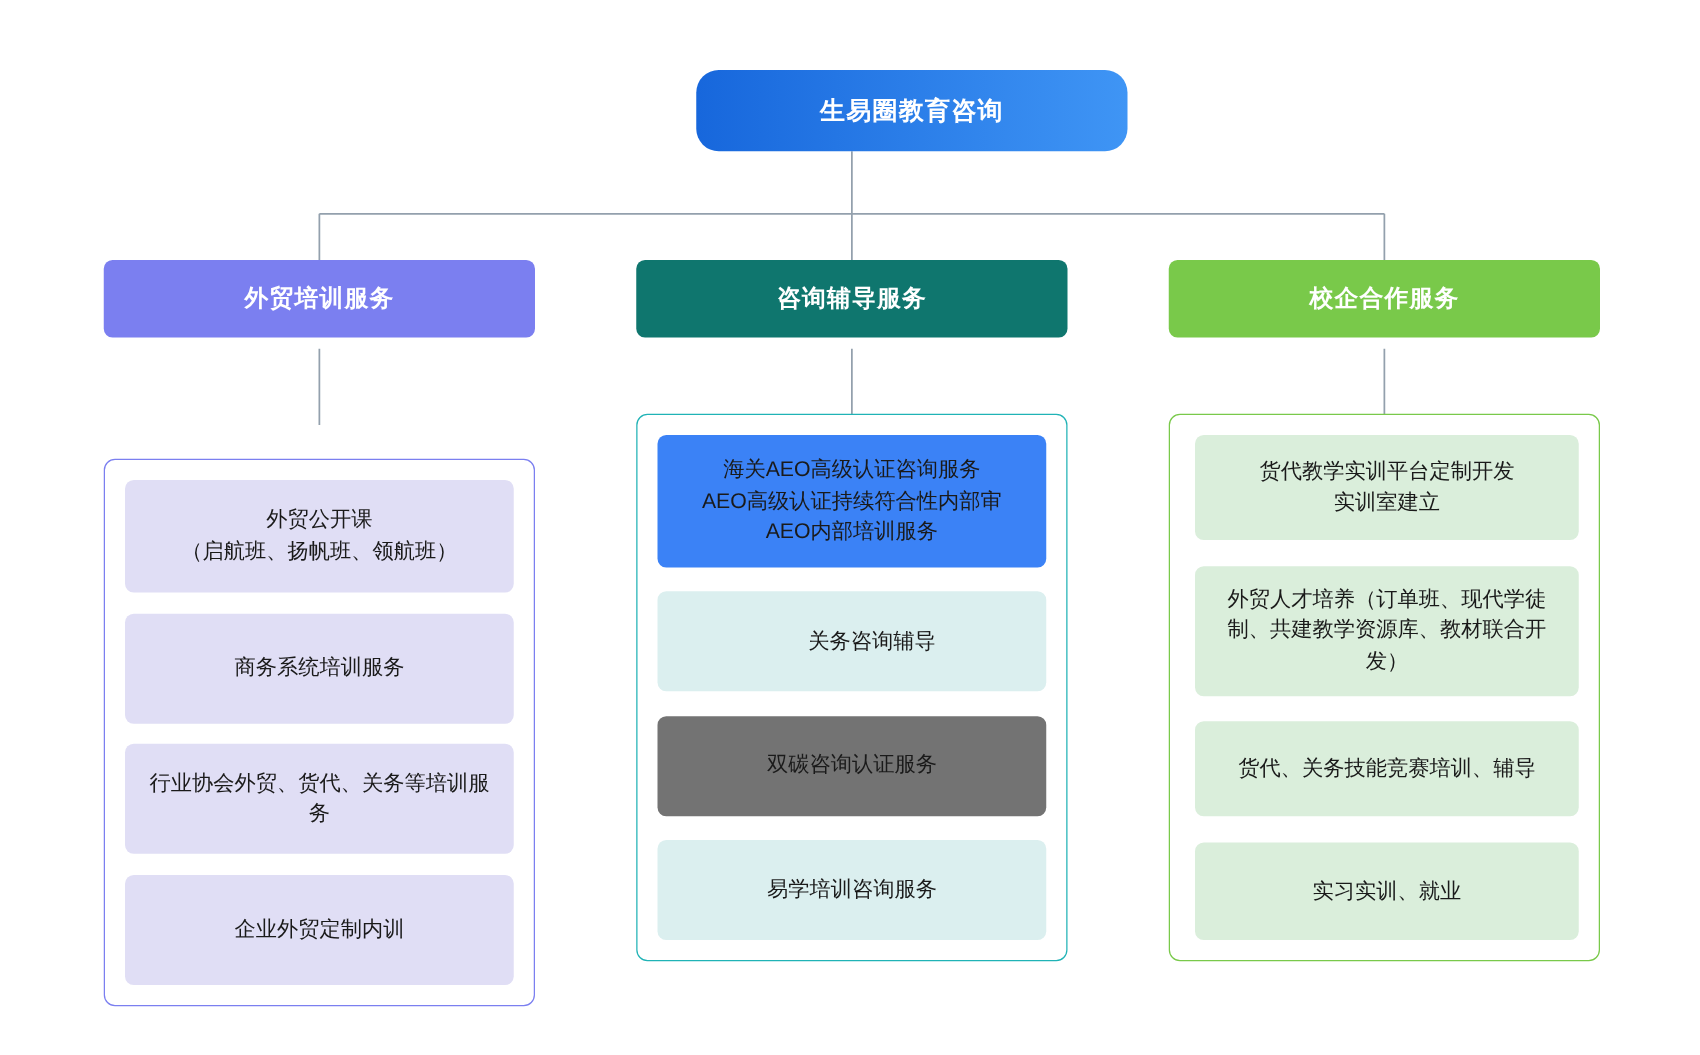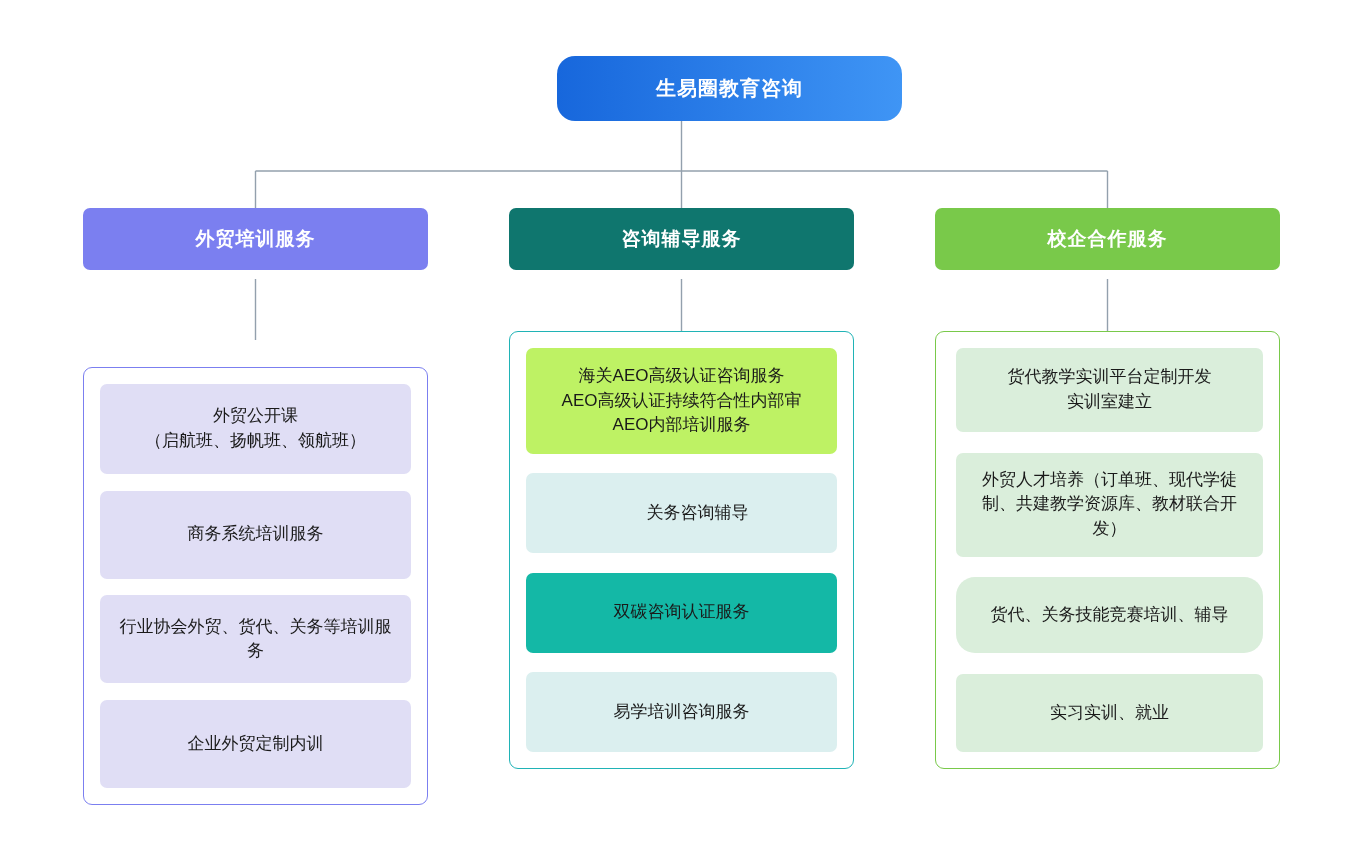--- a/index.html
+++ b/index.html
@@ -115,21 +115,21 @@
   .c1 .item-card:nth-child(3) { height: 88px; }
   .c1 .item-card:nth-child(4) { height: 88px; }
 
   .c2 .item-card:nth-child(1) { height: 106px; }
   .c2 .item-card:nth-child(2) { height: 80px; padding-left: 44px; }
   .c2 .item-card:nth-child(3) { height: 80px; }
   .c2 .item-card:nth-child(4) { height: 80px; }
 
   .c3 .item-card:nth-child(1) { height: 84px; }
   .c3 .item-card:nth-child(2) { height: 104px; }
-  .c3 .item-card:nth-child(3) { height: 76px; border-radius: 19px; }
+  .c3 .item-card:nth-child(3) { height: 76px; }
   .c3 .item-card:nth-child(4) { height: 78px; }
 </style>
 </head>
 <body>
 
 <div id="chart-root" style="background: rgb(255, 255, 255);">
 
   <svg id="connectors" viewBox="0 0 1360 844" width="1360" height="844">
     <g stroke="#93A0AD" stroke-width="1.4" fill="none">
 
@@ -156,25 +156,25 @@
 （启航班、扬帆班、领航班）</div>
       <div class="item-card" style="background: rgb(224, 222, 245);">商务系统培训服务</div>
       <div class="item-card" style="background: rgb(224, 222, 245);">行业协会外贸、货代、关务等培训服务</div>
       <div class="item-card" style="background: rgb(224, 222, 245);">企业外贸定制内训</div>
     </div>
   </div>
 
   <div class="branch branch-2 c2">
     <div class="branch-header" style="background: #0f766e;">咨询辅导服务</div>
     <div class="branch-body" style="border-color: rgb(32, 179, 182);">
-      <div class="item-card" style="background: #bef264;">海关AEO高级认证咨询服务
+      <div class="item-card" style="background: #3b82f6;">海关AEO高级认证咨询服务
 AEO高级认证持续符合性内部审
 AEO内部培训服务</div>
       <div class="item-card" style="background: rgb(219, 239, 239);">关务咨询辅导</div>
-      <div class="item-card" style="background: #14b8a6;">双碳咨询认证服务</div>
+      <div class="item-card" style="background: #737373;">双碳咨询认证服务</div>
       <div class="item-card" style="background: rgb(219, 239, 239);">易学培训咨询服务</div>
     </div>
   </div>
 
   <div class="branch branch-3 c3">
     <div class="branch-header" style="background: rgb(121, 201, 74);">校企合作服务</div>
     <div class="branch-body" style="border-color: rgb(121, 201, 74); padding-left: 20px;">
       <div class="item-card" style="background: rgb(218, 238, 219);">货代教学实训平台定制开发
 实训室建立</div>
       <div class="item-card" style="background: rgb(218, 238, 219);">外贸人才培养（订单班、现代学徒制、共建教学资源库、教材联合开发）</div>

